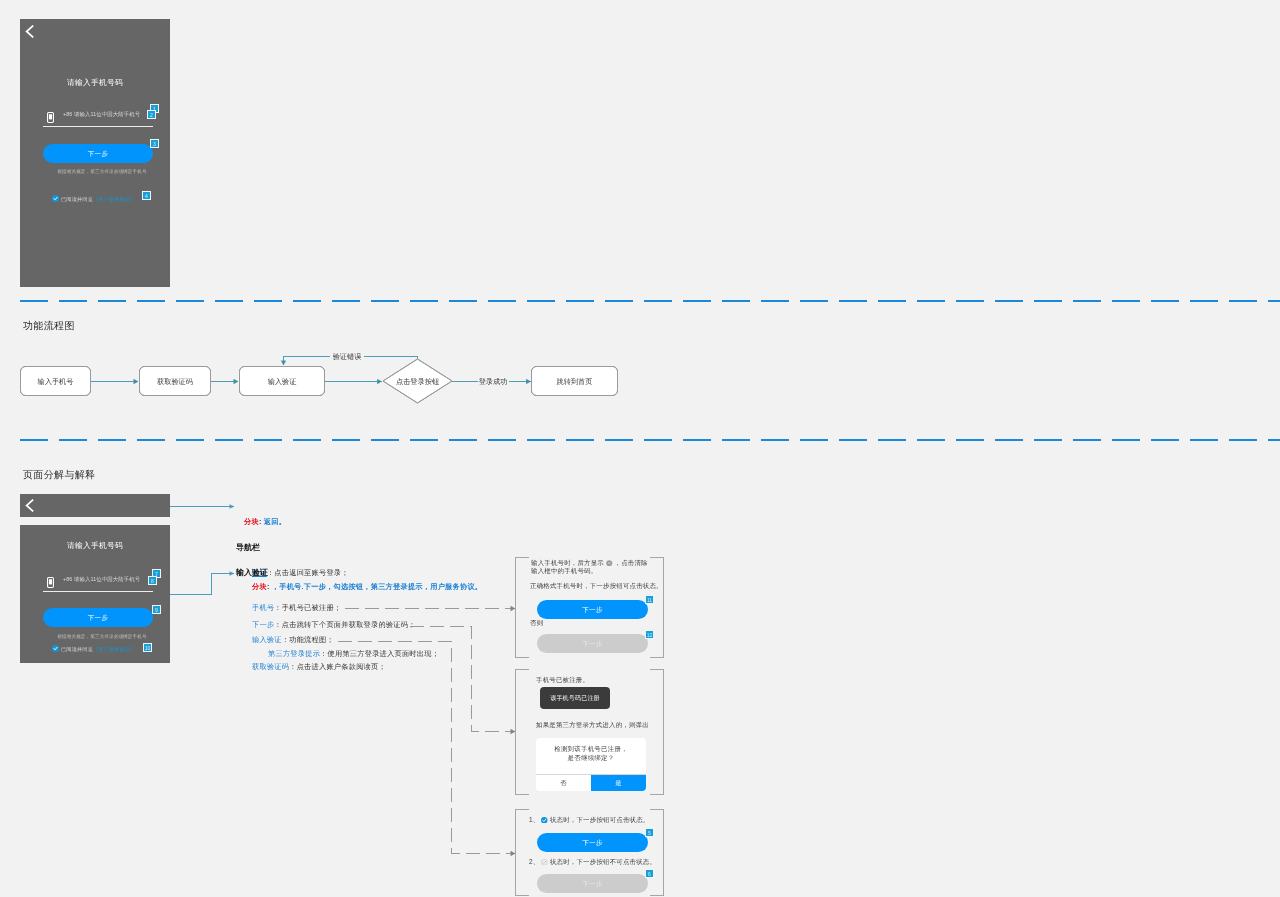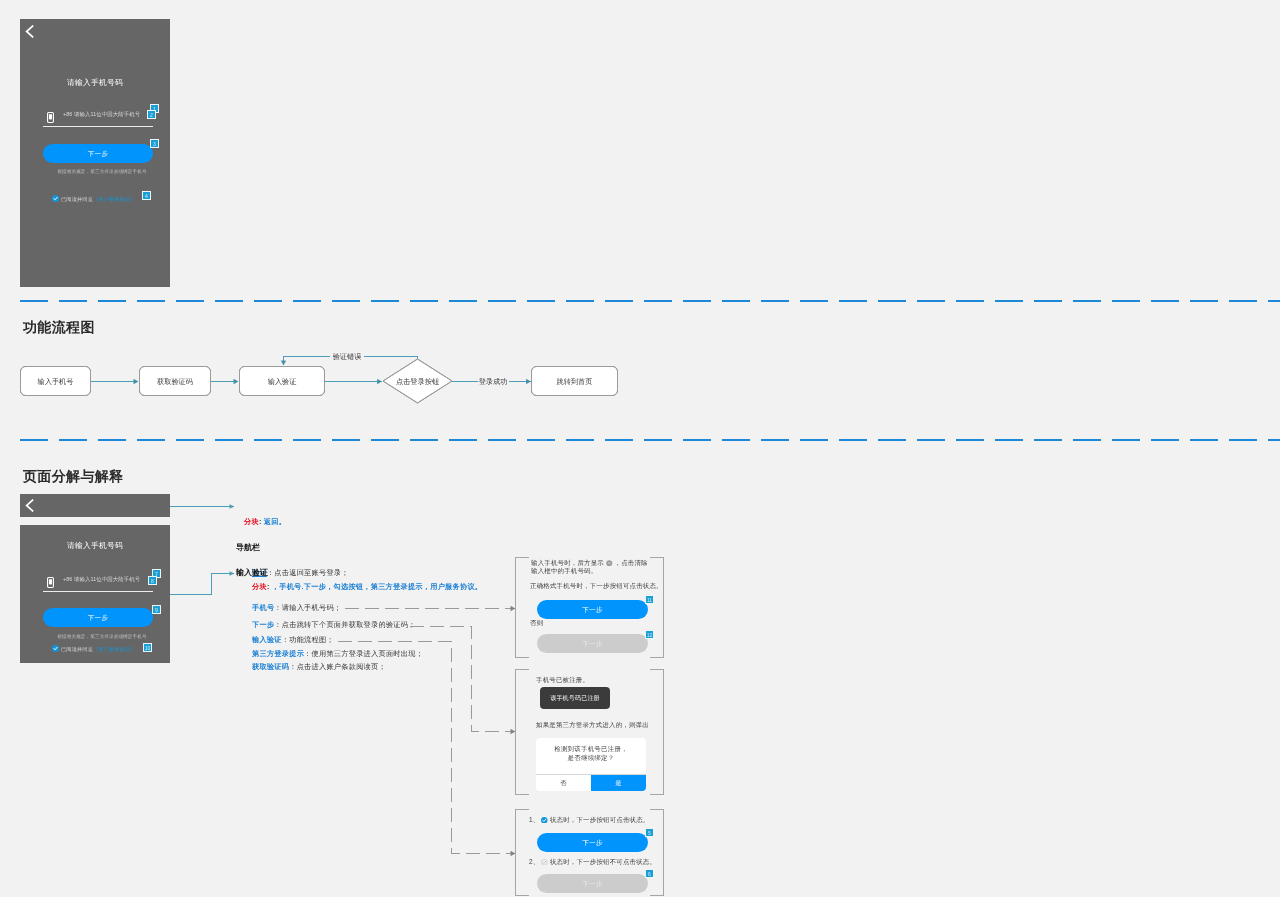--- a/index.html
+++ b/index.html
@@ -33,29 +33,29 @@
   .tag{position:absolute;background:#1a9ed4;color:#cfeefb;font-size:5px;line-height:9px;
     width:9px;height:9px;text-align:center;border:1px solid #eaf7fd;box-sizing:border-box;
     font-family:"Liberation Sans","DejaVu Sans",sans-serif;}
 
   
   .sep{position:absolute;left:20px;height:2px;width:1260px;
     background-image:linear-gradient(to right,#1e88d8 0 28px,transparent 28px 39px);
     background-size:39px 2px;background-repeat:repeat-x;}
 
   
-  .sec-title{position:absolute;font-size:14px;color:#2b2b2b;letter-spacing:.35px;font-weight:bold;}
+  .sec-title{position:absolute;font-size:10px;color:#2b2b2b;letter-spacing:.35px;}
 
   
   .an-title{position:absolute;font-size:8px;color:#111;font-weight:bold;white-space:nowrap;}
   .an-row{position:absolute;font-size:7.2px;white-space:nowrap;color:#333;letter-spacing:.25px;}
   .an-row b.red{color:#e60012;}
   .an-row b.blue{color:#1a7fd4;}
   .an-row u.blue{color:#1a7fd4;text-decoration:underline;}
-  .an-row .key{color:#1a7fd4;font-weight:bold;}
+  .an-row .key{color:#1a7fd4;font-weight:normal;}
 
   
   .panel{position:absolute;}
   .bk{position:absolute;background:#a5a5a5;}
   .p-txt{position:absolute;font-size:6.45px;color:#3c3c3c;line-height:7.8px;white-space:nowrap;letter-spacing:.2px;}
   .p-btn{position:absolute;border-radius:999px;text-align:center;font-size:6.6px;color:#fff;letter-spacing:.3px;}
 </style>
 </head>
 <body>
 
@@ -190,29 +190,29 @@
 </div>
 <div class="an-row" style="left:252px;top:532px;margin-top:36px;">
   <u class="blue">返回</u><span>：点击返回至账号登录；</span>
 </div>
 
 <div class="an-title" style="left:236px;top:567px;">输入验证</div>
 <div class="an-row" style="left:252px;top:582px;">
   <b class="red">分块</b><b>:</b> <b class="blue">，手机号.下一步，勾选按钮，第三方登录提示，用户服务协议。</b>
 </div>
 <div class="an-row" style="left:252px;top:603px;">
-  <b class="key">手机号</b><span>：请输入手机号码；</span>
+  <b class="key">手机号</b><span>：手机号已被注册；</span>
 </div>
 <div class="an-row" style="left:252px;top:620px;">
   <b class="key">下一步</b><span>：点击跳转下个页面并获取登录的验证码；</span>
 </div>
 <div class="an-row" style="left:252px;top:635px;">
   <b class="key">输入验证</b><span>：功能流程图；</span>
 </div>
-<div class="an-row" style="left:252px;top:649px;">
+<div class="an-row" style="left:268px;top:649px;">
   <b class="key">第三方登录提示</b><span>：使用第三方登录进入页面时出现；</span>
 </div>
 <div class="an-row" style="left:252px;top:662px;">
   <b class="key">获取验证码</b><span>：点击进入账户条款阅读页；</span>
 </div>
 
 <svg class="abs" style="left:330px;top:596px;width:200px;height:275px;overflow:visible;">
   <defs>
     <marker id="arwg" markerWidth="5" markerHeight="6" refX="4.6" refY="2.8" orient="auto" markerUnits="userSpaceOnUse">
       <path d="M0.3,0.3 L4.6,2.8 L0.3,5.3 Z" fill="#838383" stroke="#838383" stroke-width="0.3"></path>

